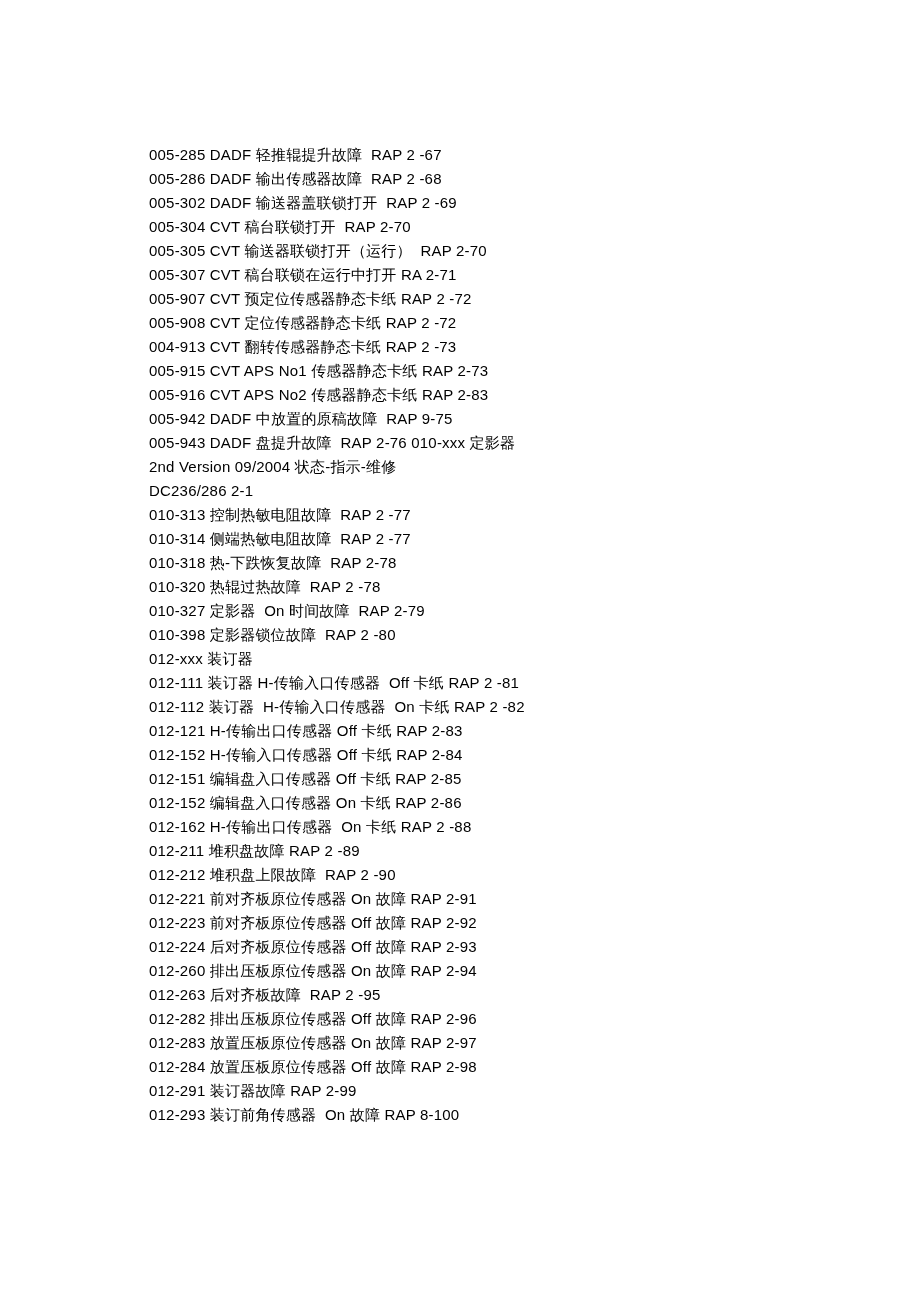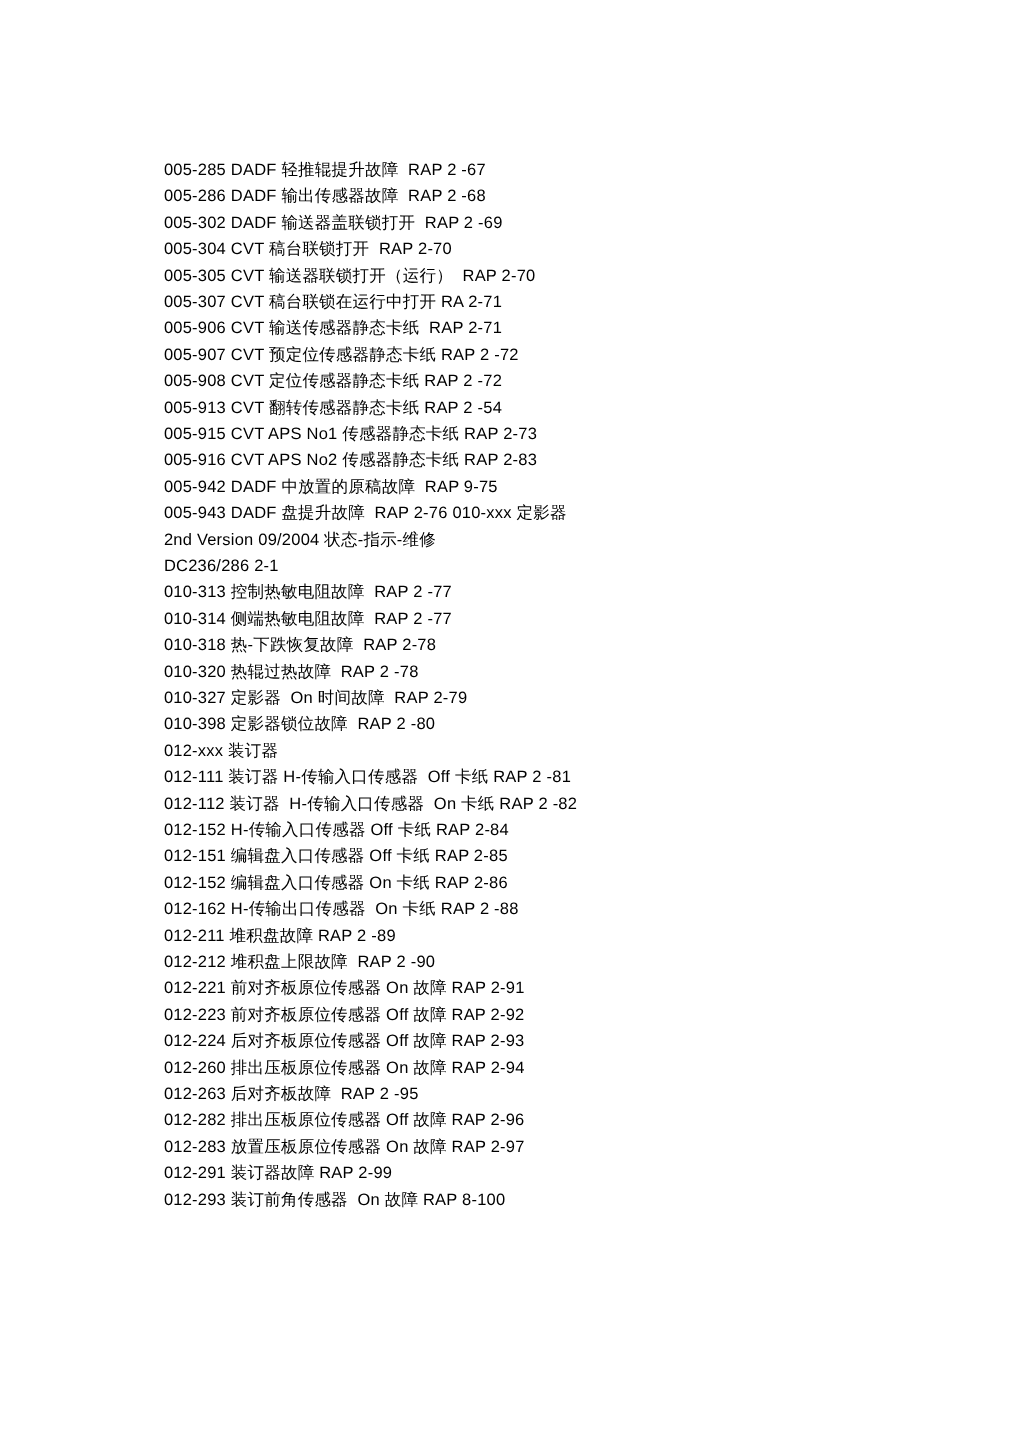--- a/index.html
+++ b/index.html
@@ -28,48 +28,49 @@
 <body>
 
 <div class="page">
   <div id="lines-container">
       <div class="line">005-285 DADF 轻推辊提升故障  RAP 2 -67</div>
       <div class="line">005-286 DADF 输出传感器故障  RAP 2 -68</div>
       <div class="line">005-302 DADF 输送器盖联锁打开  RAP 2 -69</div>
       <div class="line">005-304 CVT 稿台联锁打开  RAP 2-70</div>
       <div class="line">005-305 CVT 输送器联锁打开（运行）  RAP 2-70</div>
       <div class="line">005-307 CVT 稿台联锁在运行中打开 RA 2-71</div>
-      <div class="line">005-906 CVT 输送传感器静态卡纸  RAP 2-71</div>
       <div class="line">005-907 CVT 预定位传感器静态卡纸 RAP 2 -72</div>
       <div class="line">005-908 CVT 定位传感器静态卡纸 RAP 2 -72</div>
-      <div class="line">005-913 CVT 翻转传感器静态卡纸 RAP 2 -54</div>
+      <div class="line">004-913 CVT 翻转传感器静态卡纸 RAP 2 -73</div>
       <div class="line">005-915 CVT APS No1 传感器静态卡纸 RAP 2-73</div>
       <div class="line">005-916 CVT APS No2 传感器静态卡纸 RAP 2-83</div>
       <div class="line">005-942 DADF 中放置的原稿故障  RAP 9-75</div>
       <div class="line">005-943 DADF 盘提升故障  RAP 2-76 010-xxx 定影器</div>
       <div class="line">2nd Version 09/2004 状态-指示-维修</div>
       <div class="line">DC236/286 2-1</div>
       <div class="line">010-313 控制热敏电阻故障  RAP 2 -77</div>
       <div class="line">010-314 侧端热敏电阻故障  RAP 2 -77</div>
       <div class="line">010-318 热-下跌恢复故障  RAP 2-78</div>
       <div class="line">010-320 热辊过热故障  RAP 2 -78</div>
       <div class="line">010-327 定影器  On 时间故障  RAP 2-79</div>
       <div class="line">010-398 定影器锁位故障  RAP 2 -80</div>
       <div class="line">012-xxx 装订器</div>
       <div class="line">012-111 装订器 H-传输入口传感器  Off 卡纸 RAP 2 -81</div>
       <div class="line">012-112 装订器  H-传输入口传感器  On 卡纸 RAP 2 -82</div>
+      <div class="line">012-121 H-传输出口传感器 Off 卡纸 RAP 2-83</div>
       <div class="line">012-152 H-传输入口传感器 Off 卡纸 RAP 2-84</div>
       <div class="line">012-151 编辑盘入口传感器 Off 卡纸 RAP 2-85</div>
       <div class="line">012-152 编辑盘入口传感器 On 卡纸 RAP 2-86</div>
       <div class="line">012-162 H-传输出口传感器  On 卡纸 RAP 2 -88</div>
       <div class="line">012-211 堆积盘故障 RAP 2 -89</div>
       <div class="line">012-212 堆积盘上限故障  RAP 2 -90</div>
       <div class="line">012-221 前对齐板原位传感器 On 故障 RAP 2-91</div>
       <div class="line">012-223 前对齐板原位传感器 Off 故障 RAP 2-92</div>
       <div class="line">012-224 后对齐板原位传感器 Off 故障 RAP 2-93</div>
       <div class="line">012-260 排出压板原位传感器 On 故障 RAP 2-94</div>
       <div class="line">012-263 后对齐板故障  RAP 2 -95</div>
       <div class="line">012-282 排出压板原位传感器 Off 故障 RAP 2-96</div>
       <div class="line">012-283 放置压板原位传感器 On 故障 RAP 2-97</div>
+      <div class="line">012-284 放置压板原位传感器 Off 故障 RAP 2-98</div>
       <div class="line">012-291 装订器故障 RAP 2-99</div>
       <div class="line">012-293 装订前角传感器  On 故障 RAP 8-100</div>
     </div>
 </div>
 
 </body></html>

